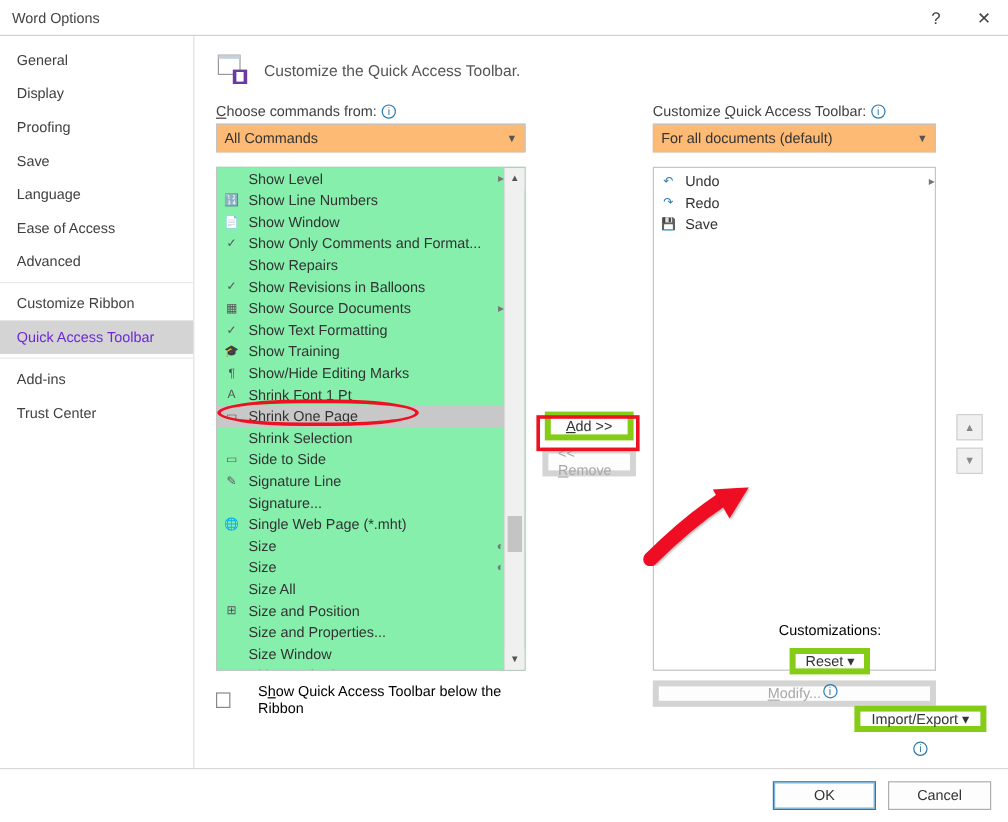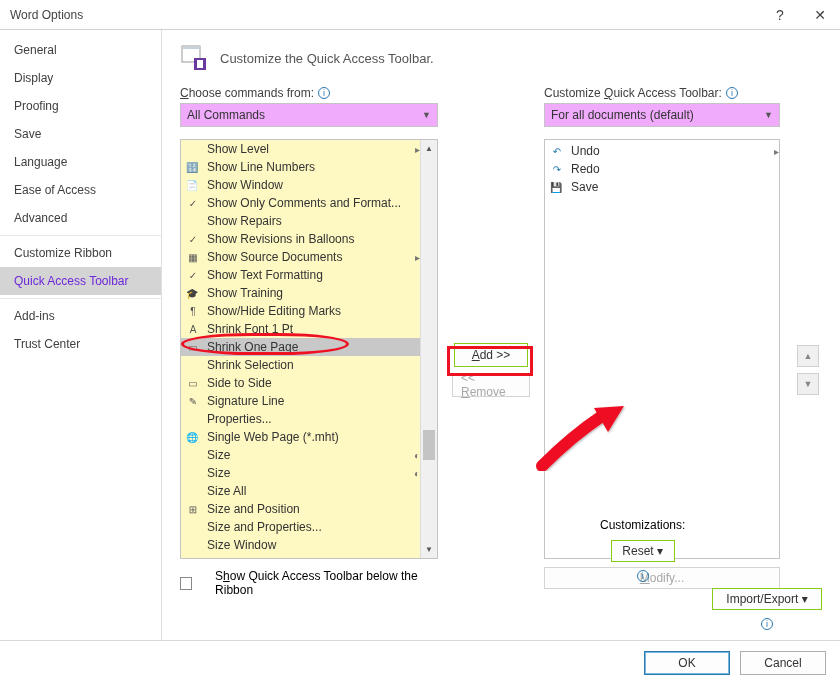--- a/index.html
+++ b/index.html
@@ -13,35 +13,35 @@
   .side-item.sep { border-top:1px solid #e8e8e8; margin-top:3px; padding-top:10px;}
   .side-item.sel { background:#d4d4d4; color:#6d28d9;}
   .content { flex:1; padding: 14px 18px 8px 18px; position:relative;}
   .heading { display:flex; align-items:center; gap:12px; margin-bottom:14px;}
   .heading-icon { width:28px; height:28px; position:relative;}
   .heading-text { font-size:13px; color:#555;}
   .cols { display:flex; gap:14px;}
   .col { flex:1;}
   .lbl { color:#404040; margin-bottom:3px; display:flex; align-items:center; gap:4px;}
   .info { color:#2a7ab0; border:1px solid #2a7ab0; border-radius:50%; width:12px;height:12px; font-size:9px; display:inline-flex;align-items:center;justify-content:center;}
-  .combo { border:1px solid #c4c4c4; background:#f0abfc; height:24px; display:flex; align-items:center; padding:0 6px; justify-content:space-between; color:#333; margin-bottom:12px;}
+  .combo { border:1px solid #c4c4c4; background:#fdba74; height:24px; display:flex; align-items:center; padding:0 6px; justify-content:space-between; color:#333; margin-bottom:12px;}
   .combo .chev { font-size:9px; color:#555;}
-  .listbox { border:1px solid #c4c4c4; height:420px; display:flex; background:#fef9c3;}
+  .listbox { border:1px solid #c4c4c4; height:420px; display:flex; background:#86efac;}
   .listitems { flex:1; overflow:hidden;}
   .li { display:flex; align-items:center; height:18px; padding-left:4px; gap:6px; color:#333;}
   .li .ic { width:16px; text-align:center; color:#555; font-size:10px;}
   .li .txt { flex:1; white-space:nowrap; overflow:hidden; text-overflow:ellipsis;}
   .li .sub { font-size:10px; color:#777;}
   .li.sel { background:#c8c8c8;}
   .hi-oval { position:absolute; border:3px solid #e12; border-radius:50%/60%; pointer-events:none;}
   .scroll { width:17px; background:#f0f0f0; border-left:1px solid #dcdcdc; position:relative;}
   .sbtn { height:17px; display:flex;align-items:center;justify-content:center; font-size:8px; color:#555; background:#f0f0f0;}
   .sthumb { position:absolute; left:2px; right:2px; background:#c4c4c4;}
   .mid { width:78px; display:flex; flex-direction:column; align-items:center; justify-content:center; gap:6px; margin-top:56px;}
-  .btn { border:1px solid #84cc16; background:#fdfdfd; height:24px; min-width:74px; padding:0 8px; display:flex;align-items:center;justify-content:center; color:#333;}
+  .btn { border:5px solid #84cc16; background:#fdfdfd; height:24px; min-width:74px; padding:0 8px; display:flex;align-items:center;justify-content:center; color:#333;}
   .btn.dis { color:#a8a8a8; border-color:#d4d4d4;}
   .btn.small { min-width:68px; height:22px;}
   .hi-rect { position:absolute; border:3px solid #e12; pointer-events:none;}
   .right-list { border:1px solid #c4c4c4; height:420px; background:#fff; display:flex;}
   .reorder { width:28px; display:flex; flex-direction:column; gap:6px; align-items:center; justify-content:center; margin-top:56px;}
   .reorder-btn { width:22px;height:22px; border:1px solid #d0d0d0; background:#f0f0f0; display:flex;align-items:center;justify-content:center; font-size:9px; color:#888;}
   .below { margin-top:10px; display:flex; align-items:center; gap:23px;}
   .cbx { width:13px;height:13px; border:1px solid #888; background:#fff;}
   .bottom-right { position:absolute; right:18px; bottom:10px; display:flex; flex-direction:column; gap:6px; align-items:flex-start;}
   .br-row { display:flex; align-items:center; gap:8px;flex-direction:column;}
@@ -160,21 +160,21 @@
               <div class="li">
                 <span class="ic">▭</span>
                 <span class="txt">Side to Side</span>
               </div>
               <div class="li">
                 <span class="ic">✎</span>
                 <span class="txt">Signature Line</span>
               </div>
               <div class="li">
                 <span class="ic"></span>
-                <span class="txt">Properties...</span>
+                <span class="txt">Signature...</span>
               </div>
               <div class="li">
                 <span class="ic">🌐</span>
                 <span class="txt">Single Web Page (*.mht)</span>
               </div>
               <div class="li">
                 <span class="ic"></span>
                 <span class="txt">Size</span>
                 <span class="sub">◐</span>
               </div>
@@ -265,21 +265,21 @@
         <div class="reorder-btn">▼</div>
       </div>
     </div>
 
     <div class="bottom-right">
       <div class="br-row">
         <span>Customizations:</span>
         <div class="btn small" style="min-width:64px">Reset ▾</div>
         <span class="info">i</span>
       </div>
-      <div class="br-row" style="margin-left:112px">
+      <div class="br-row" style="margin-left:63px">
         <div class="btn small" style="min-width:110px">Import/Export ▾</div>
         <span class="info">i</span>
       </div>
     </div>
 
 
     <svg class="arrow-ann" style="left:370px;top:376px" width="100" height="70">
       <defs>
           <filter id="sh">
             <feDropShadow dx="1" dy="1" stdDeviation="1" flood-opacity="0.3"></feDropShadow>

